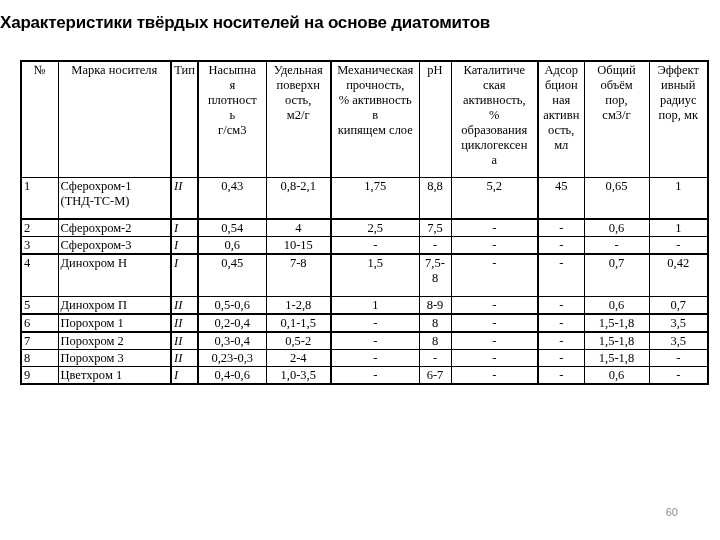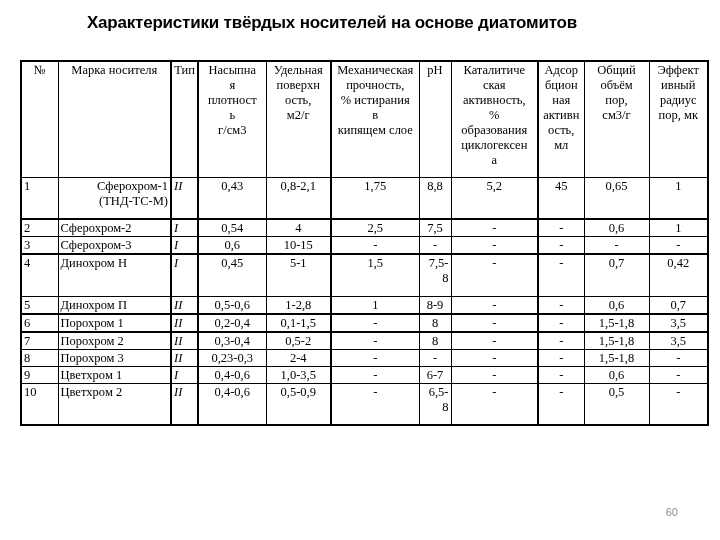--- a/index.html
+++ b/index.html
@@ -1,21 +1,21 @@
 <!DOCTYPE html>
 <html><head>
 <meta charset="utf-8">
 <style>
   html,body{margin:0;padding:0;}
   body{
     width:720px;height:540px;position:relative;background:#ffffff;
     font-family:"Liberation Serif", serif;color:#000;overflow:hidden;
   }
   .slide-title{
-    position:absolute;top:13px;left:0;width:577px;text-align:right;
+    position:absolute;top:13px;left:0;width:577px;text-align:left;
     font-family:"Liberation Sans", sans-serif;font-weight:bold;font-size:17px;
     letter-spacing:-0.2px;color:#000;
   }
   table.carriers{
     position:absolute;left:20px;top:60px;
     border-collapse:collapse;table-layout:fixed;
     border:2px solid #000;
   }
   table.carriers th, table.carriers td{
     border:1px solid #000;
@@ -30,21 +30,21 @@
   thead th{text-align:center;border-bottom-width:2px;}
   tbody tr{height:17px;}
   tbody tr.tall{height:42px;}
   tbody tr.thick-b td{border-bottom-width:2px;}
   td{text-align:center;}
   td.c0, td.c1, td.c2{text-align:left;}
   td.c0{padding-left:4px;}
   td.c1{padding-left:4px;}
   td.c2{padding-left:2px;font-style:italic;}
   .c1.tr-thick, .c2.tr-thick, .c4.tr-thick, .c7.tr-thick{border-right-width:2px;}
-  td.gap{line-height:20px;text-align:right;}
+  td.gap{line-height:20px;}
   .page-number{
     position:absolute;top:506px;right:42px;
     font-family:"Liberation Sans", sans-serif;
     font-size:11px;color:#8f8f8f;margin-left:44px;
   }
 </style>
 </head>
 <body>
 
 <div class="slide-title">Характеристики твёрдых носителей на основе диатомитов</div>
@@ -72,21 +72,21 @@
 я
 плотност
 ь
 г/см3</th>
         <th class="c4 tr-thick">Удельная
 поверхн
 ость,
 м2/г</th>
         <th class="c5">Механическая
 прочность,
-% истирания
+% активность
 в
 кипящем слое</th>
         <th class="c6">рН</th>
         <th class="c7 tr-thick">Каталитиче
 ская
 активность,
 %
 образования
 циклогексен
 а</th>
@@ -145,21 +145,21 @@
         <td class="c7 tr-thick">-</td>
         <td class="c8">-</td>
         <td class="c9">-</td>
         <td class="c10">-</td>
       </tr>
       <tr class="tall ">
         <td class="c0">4</td>
         <td class="c1 tr-thick">Динохром Н</td>
         <td class="c2 tr-thick">I</td>
         <td class="c3">0,45</td>
-        <td class="c4 tr-thick">5-1</td>
+        <td class="c4 tr-thick">7-8</td>
         <td class="c5">1,5</td>
         <td class="c6 gap">7,5-
 8</td>
         <td class="c7 tr-thick">-</td>
         <td class="c8">-</td>
         <td class="c9">0,7</td>
         <td class="c10">0,42</td>
       </tr>
       <tr class="thick-b">
         <td class="c0">5</td>
@@ -219,30 +219,16 @@
         <td class="c2 tr-thick">I</td>
         <td class="c3">0,4-0,6</td>
         <td class="c4 tr-thick">1,0-3,5</td>
         <td class="c5">-</td>
         <td class="c6">6-7</td>
         <td class="c7 tr-thick">-</td>
         <td class="c8">-</td>
         <td class="c9">0,6</td>
         <td class="c10">-</td>
       </tr>
-      <tr class="tall ">
-        <td class="c0">10</td>
-        <td class="c1 tr-thick">Цветхром 2</td>
-        <td class="c2 tr-thick">II</td>
-        <td class="c3">0,4-0,6</td>
-        <td class="c4 tr-thick">0,5-0,9</td>
-        <td class="c5">-</td>
-        <td class="c6 gap">6,5-
-8</td>
-        <td class="c7 tr-thick">-</td>
-        <td class="c8">-</td>
-        <td class="c9">0,5</td>
-        <td class="c10">-</td>
-      </tr>
     </tbody>
 </table>
 
 <div class="page-number">60</div>
 
 </body></html>

